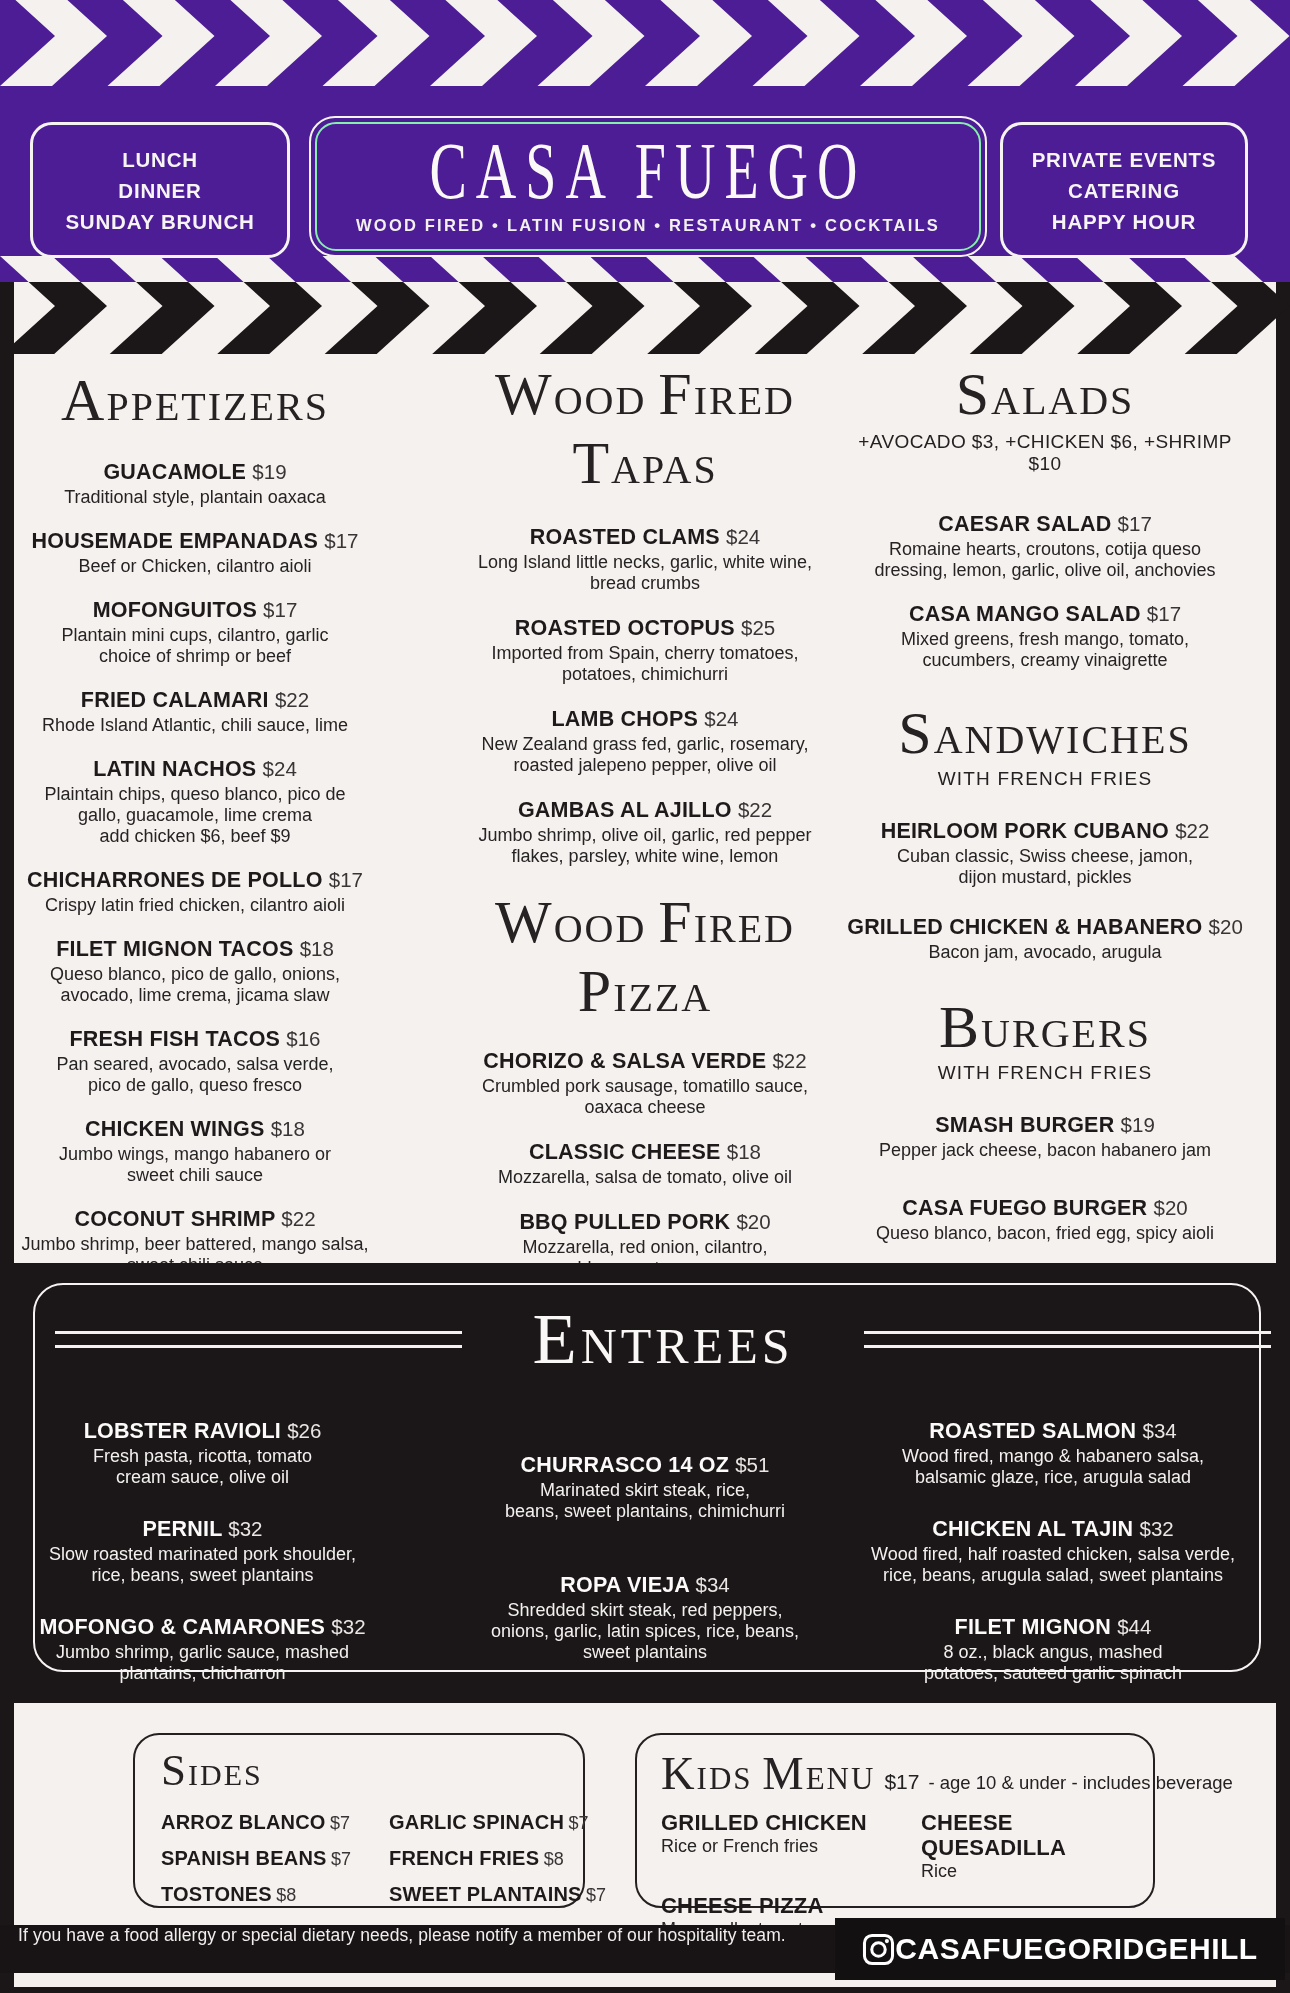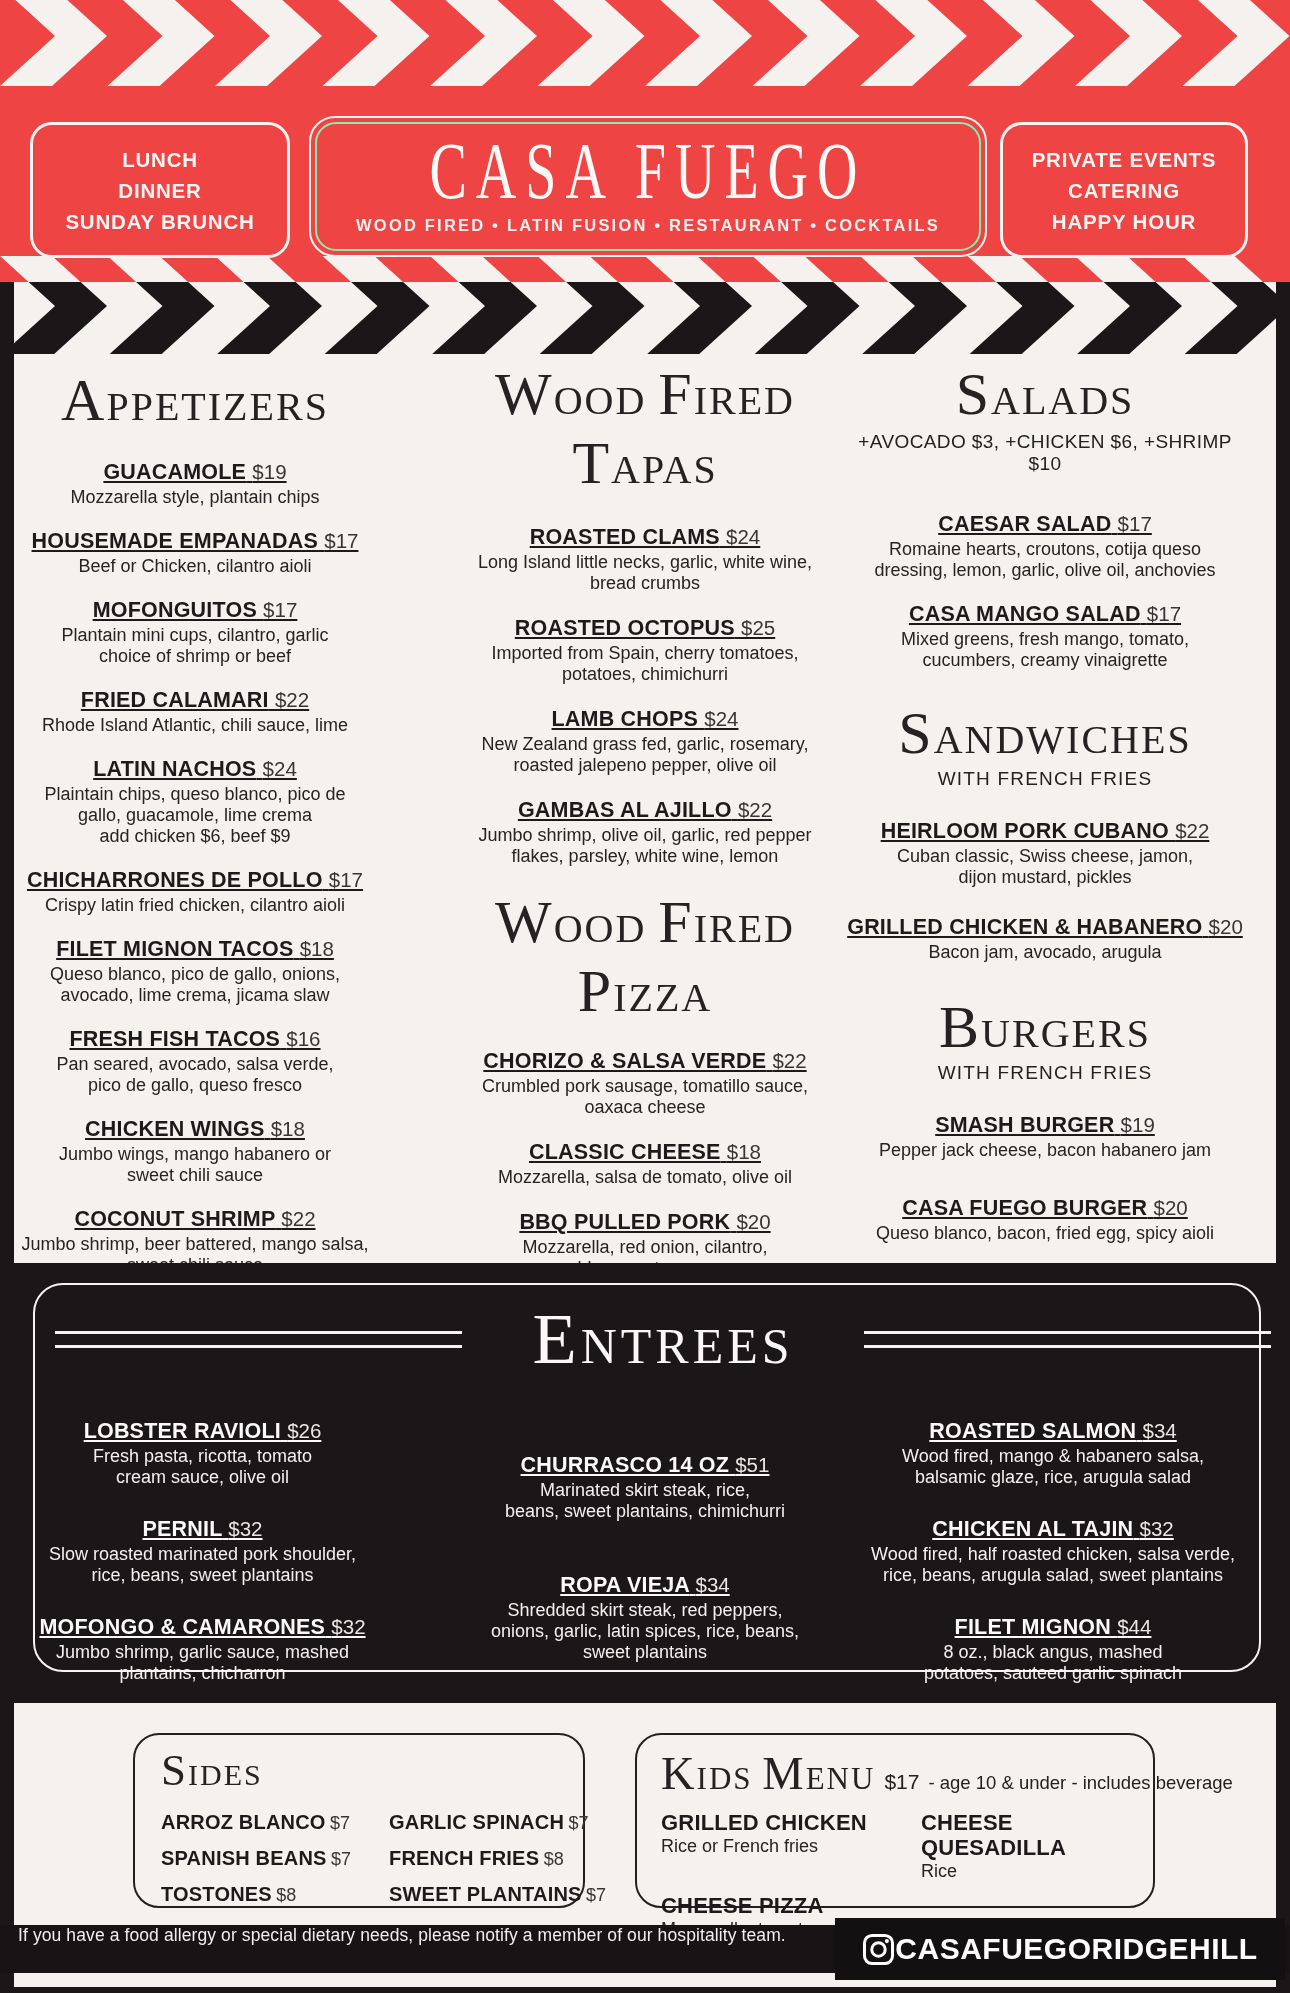--- a/index.html
+++ b/index.html
@@ -9,21 +9,21 @@
     font-family:"Liberation Sans","DejaVu Sans",sans-serif; color:#232021;
   }
   
   .frame { position:absolute; background:#1b1718; z-index:4; }
   .frame-l { left:0; top:0; width:14px; height:100%; }
   .frame-r { right:0; top:0; width:14px; height:100%; }
   .frame-b { left:0; bottom:0; width:100%; height:6px; }
 
   
   .header { position:absolute; left:0; top:0; width:1290px; height:282px;
-            background:#ef4444; overflow:hidden; z-index:5; }
+            background:#4c1d95; overflow:hidden; z-index:5; }
   .chev { display:block; }
   .arrows-r1 { position:absolute; left:0; top:-14px; width:1290px; height:100px; }
   .arrows-r1 svg { fill:#f4f1ee; }
   .arrows-r2a { position:absolute; left:0; top:256px; width:1290px; height:100px; }
   .arrows-r2a svg { fill:#f4f1ee; }
   .arrows-below { position:absolute; left:0; top:282px; width:1290px; height:72px;
                   overflow:hidden; z-index:5; }
   .arrows-r2b { position:absolute; left:0; top:-26px; width:1290px; height:100px; }
   .arrows-r2b svg { fill:#1b1718; }
 
@@ -55,21 +55,21 @@
   .col2 { left:385px; top:360px; width:520px; }
   .col3 { left:845px; top:360px; width:400px; }
 
   .col1 .sec-h { margin-bottom:24px; }
   .col2 .hdr2 { margin-bottom:26px; }
   .pizza-h { margin-top:16px; margin-bottom:22px !important; }
 
   .item { margin-bottom:20px; }
   .col2 .item { margin-bottom:21px; }
   .iname { font-size:21.5px; font-weight:bold; letter-spacing:0.2px; line-height:26px;
-           margin-bottom:2px; white-space:nowrap; color:#1e1a1b;text-decoration:underline; }
+           margin-bottom:2px; white-space:nowrap; color:#1e1a1b; }
   .iname .p { font-weight:400; font-size:20.5px; color:#393536; letter-spacing:0; }
   .idesc { font-size:18px; line-height:21px; color:#262324; white-space:pre-line; }
 
   .grp-sandwiches { margin-top:28px; }
   .grp-burgers { margin-top:30px; }
   .salads-sub { margin-top:2px; margin-bottom:36px; }
   .fries-sub { margin-bottom:28px; letter-spacing:1.2px; }
   .grp-sandwiches .item { margin-bottom:26px; }
   .grp-burgers .item { margin-bottom:34px; }
 
@@ -189,21 +189,21 @@
       <svg class="chev" viewBox="0 0 1290 100" width="1290" height="100" preserveAspectRatio="none">
           <use href="#chevrow"></use>
         </svg>
     </div>
   </div>
 
   <div class="col col1">
     <h2 class="sec-h"><span class="w">APPETIZERS</span></h2>
     <div class="item">
       <div class="iname"><span class="n">GUACAMOLE</span> <span class="p">$19</span></div>
-      <div class="idesc">Mozzarella style, plantain chips</div>
+      <div class="idesc">Traditional style, plantain oaxaca</div>
     </div>
     <div class="item">
       <div class="iname"><span class="n">HOUSEMADE EMPANADAS</span> <span class="p">$17</span></div>
       <div class="idesc">Beef or Chicken, cilantro aioli</div>
     </div>
     <div class="item">
       <div class="iname"><span class="n">MOFONGUITOS</span> <span class="p">$17</span></div>
       <div class="idesc">Plantain mini cups, cilantro, garlic
 choice of shrimp or beef</div>
     </div>

